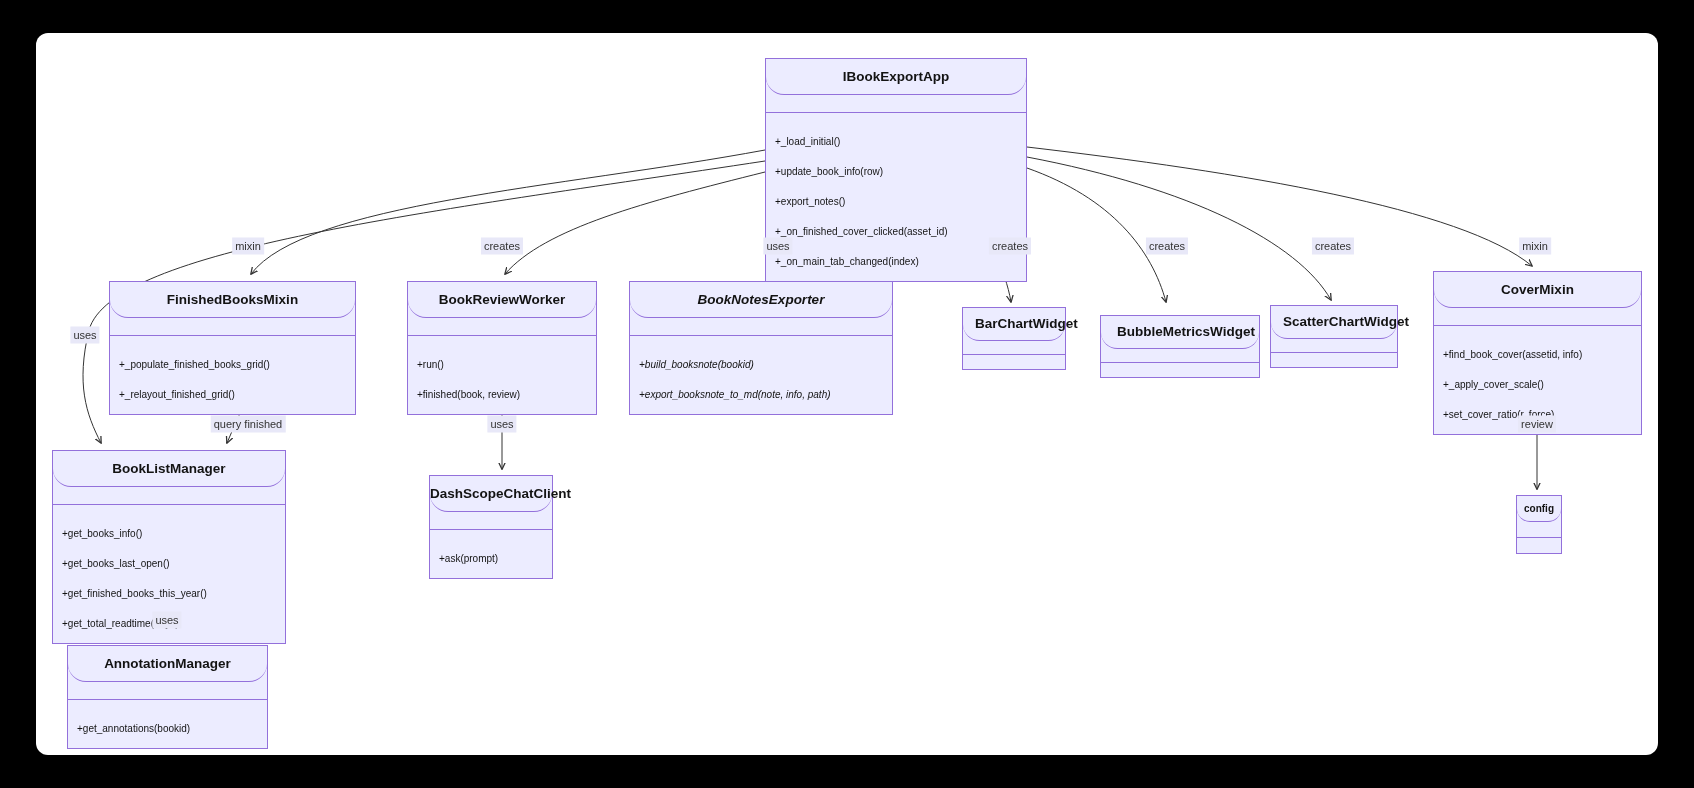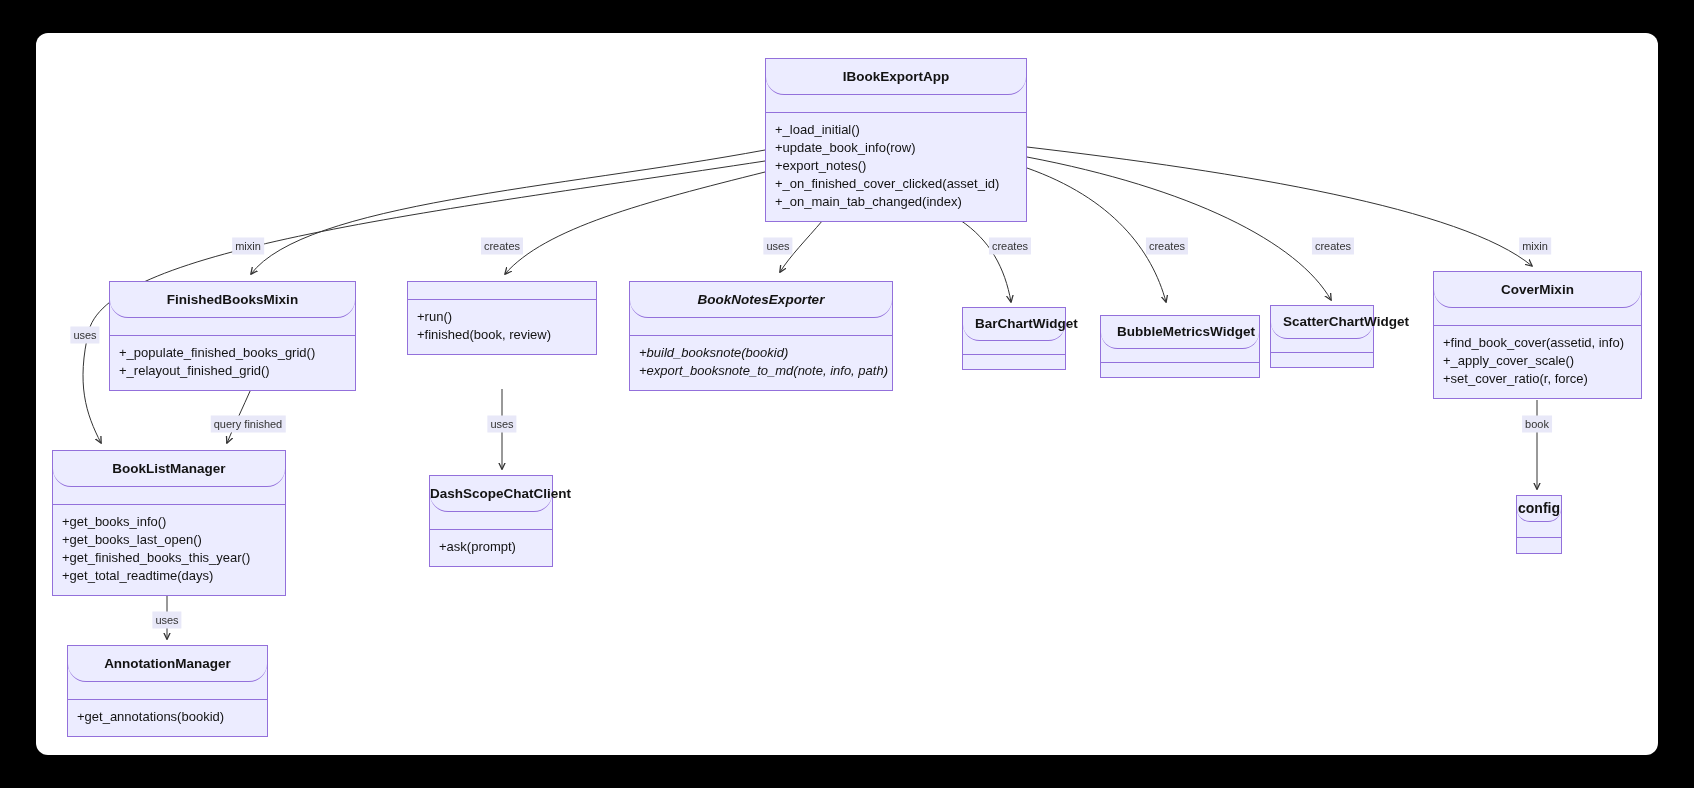--- a/index.html
+++ b/index.html
@@ -28,25 +28,25 @@
     background:var(--node-fill);
     border:1px solid var(--node-border);
     color:var(--text-color);
   }
   .uml .title{
     height:35px;line-height:35px;text-align:center;font-weight:bold;
     font-size:13.5px;border-bottom:1px solid var(--node-border);white-space:nowrap;border-radius:18px;
   }
   .uml .attrs{height:17px;border-bottom:1px solid var(--node-border);}
   .uml .methods{padding:8px 9px 10px;}
-  .uml .m{height:18px;line-height:18px;font-size:13px;white-space:nowrap;}
+  .uml .m{height:18px;line-height:18px;font-size:10px;white-space:nowrap;margin-top:12px;}
   .uml.empty .title{height:32px;line-height:32px;padding-left:12px;}
   .uml.empty .attrs{height:13px;}
   .uml.empty .methods{height:14px;padding:0;}
-  .uml.tiny .title{height:25px;line-height:25px;font-size:14px;}
+  .uml.tiny .title{height:25px;line-height:25px;font-size:10px;}
   .uml.tiny .attrs{height:15px;}
   .uml.tiny .methods{height:15px;padding:0;}
   .elabel{
     position:absolute;z-index:3;transform:translate(-50%,-50%);
     background:var(--label-bg);color:var(--edge-color);
     font-size:11px;line-height:15px;padding:1px 3px;white-space:nowrap;
   }
 </style>
 </head>
 <body>
@@ -88,20 +88,21 @@
 <div class="uml" style="left:109px;top:281px;width:247px;">
   <div class="title">FinishedBooksMixin</div>
   <div class="attrs"></div>
   <div class="methods">
     <div class="m">+_populate_finished_books_grid()</div>
     <div class="m">+_relayout_finished_grid()</div>
   </div>
 </div>
 
 <div class="uml" style="left:407px;top:281px;width:190px;">
+  <div class="title">BookReviewWorker</div>
   <div class="attrs"></div>
   <div class="methods">
     <div class="m">+run()</div>
     <div class="m">+finished(book, review)</div>
   </div>
 </div>
 
 <div class="uml" style="left:629px;top:281px;width:264px;font-style:italic;">
   <div class="title">BookNotesExporter</div>
   <div class="attrs"></div>
@@ -116,21 +117,21 @@
   <div class="attrs"></div>
   <div class="methods"></div>
 </div>
 
 <div class="uml empty" style="left:1100px;top:315px;width:160px;">
   <div class="title">BubbleMetricsWidget</div>
   <div class="attrs"></div>
   <div class="methods"></div>
 </div>
 
-<div class="uml empty" style="left:1270px;top:305px;width:104px;">
+<div class="uml empty" style="left:1270px;top:305px;width:128px;">
   <div class="title">ScatterChartWidget</div>
   <div class="attrs"></div>
   <div class="methods"></div>
 </div>
 
 <div class="uml" style="left:1433px;top:271px;width:209px;">
   <div class="title">CoverMixin</div>
   <div class="attrs"></div>
   <div class="methods">
     <div class="m">+find_book_cover(assetid, info)</div>
@@ -176,13 +177,13 @@
 <div class="elabel" style="left:85px;top:335px;">uses</div>
 <div class="elabel" style="left:502px;top:246px;">creates</div>
 <div class="elabel" style="left:778px;top:246px;">uses</div>
 <div class="elabel" style="left:1010px;top:246px;">creates</div>
 <div class="elabel" style="left:1167px;top:246px;">creates</div>
 <div class="elabel" style="left:1333px;top:246px;">creates</div>
 <div class="elabel" style="left:1535px;top:246px;">mixin</div>
 <div class="elabel" style="left:248px;top:424px;">query finished</div>
 <div class="elabel" style="left:502px;top:424px;">uses</div>
 <div class="elabel" style="left:167px;top:620px;">uses</div>
-<div class="elabel" style="left:1537px;top:424px;">book</div>
+<div class="elabel" style="left:1537px;top:424px;">review</div>
 
 </body></html>

